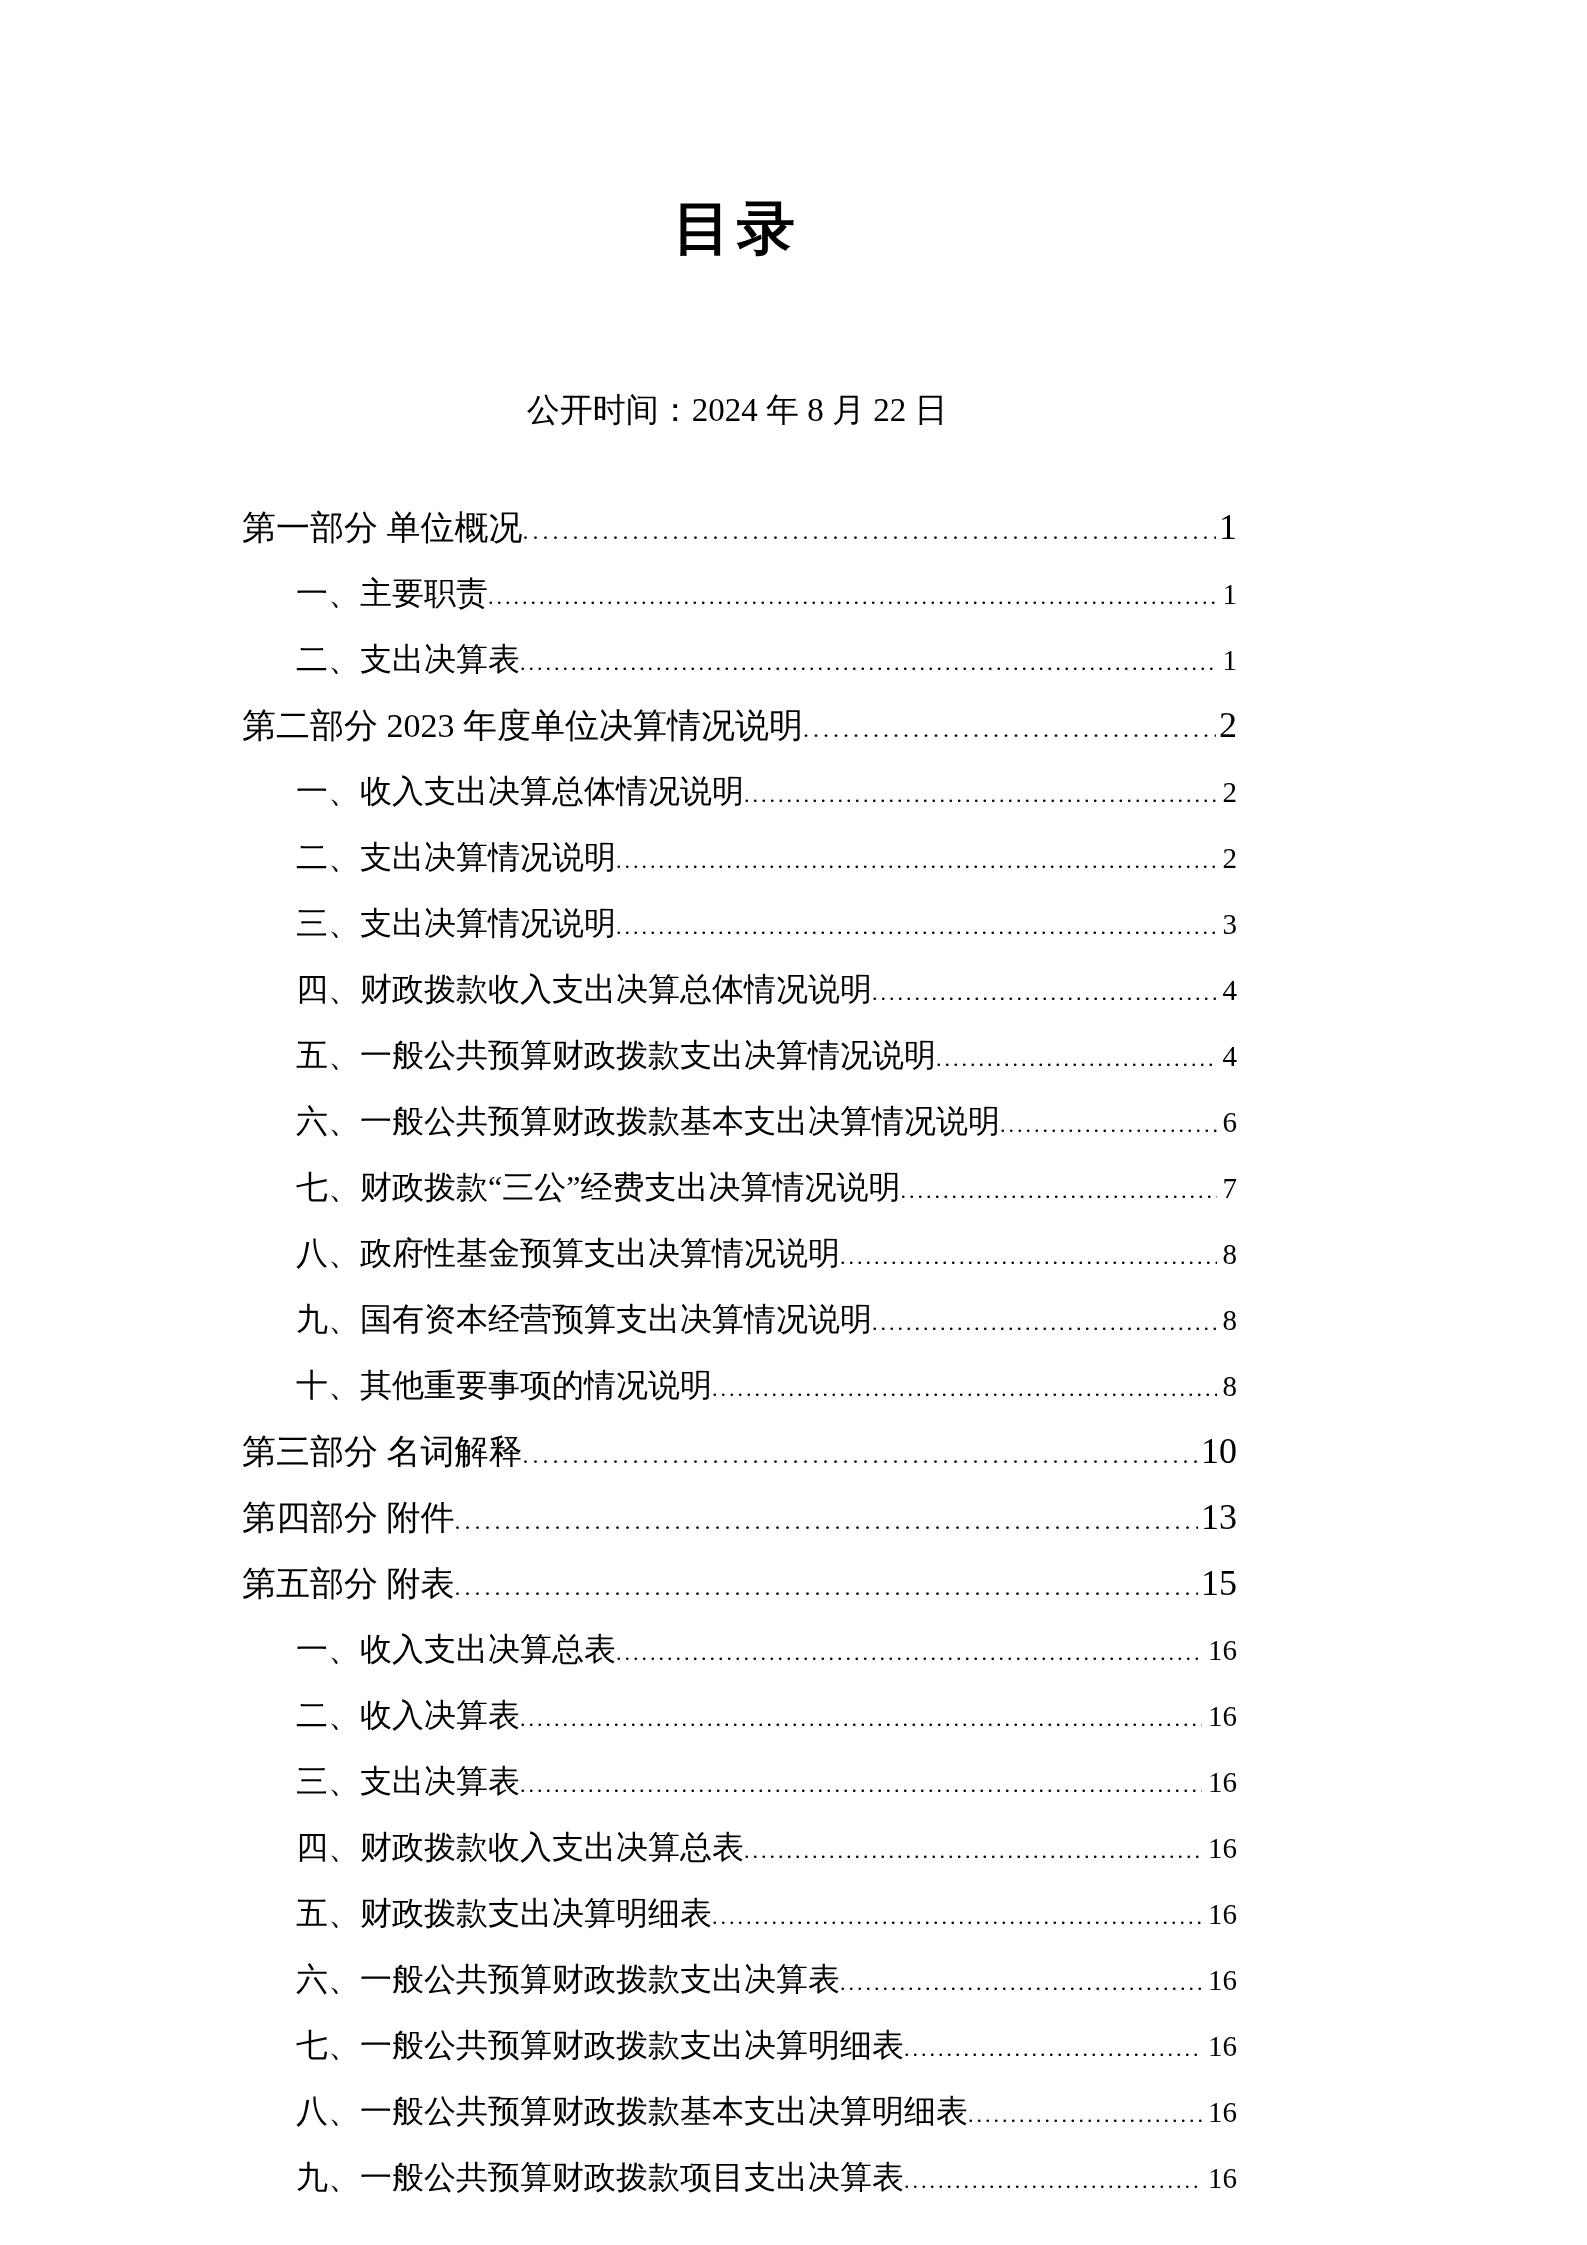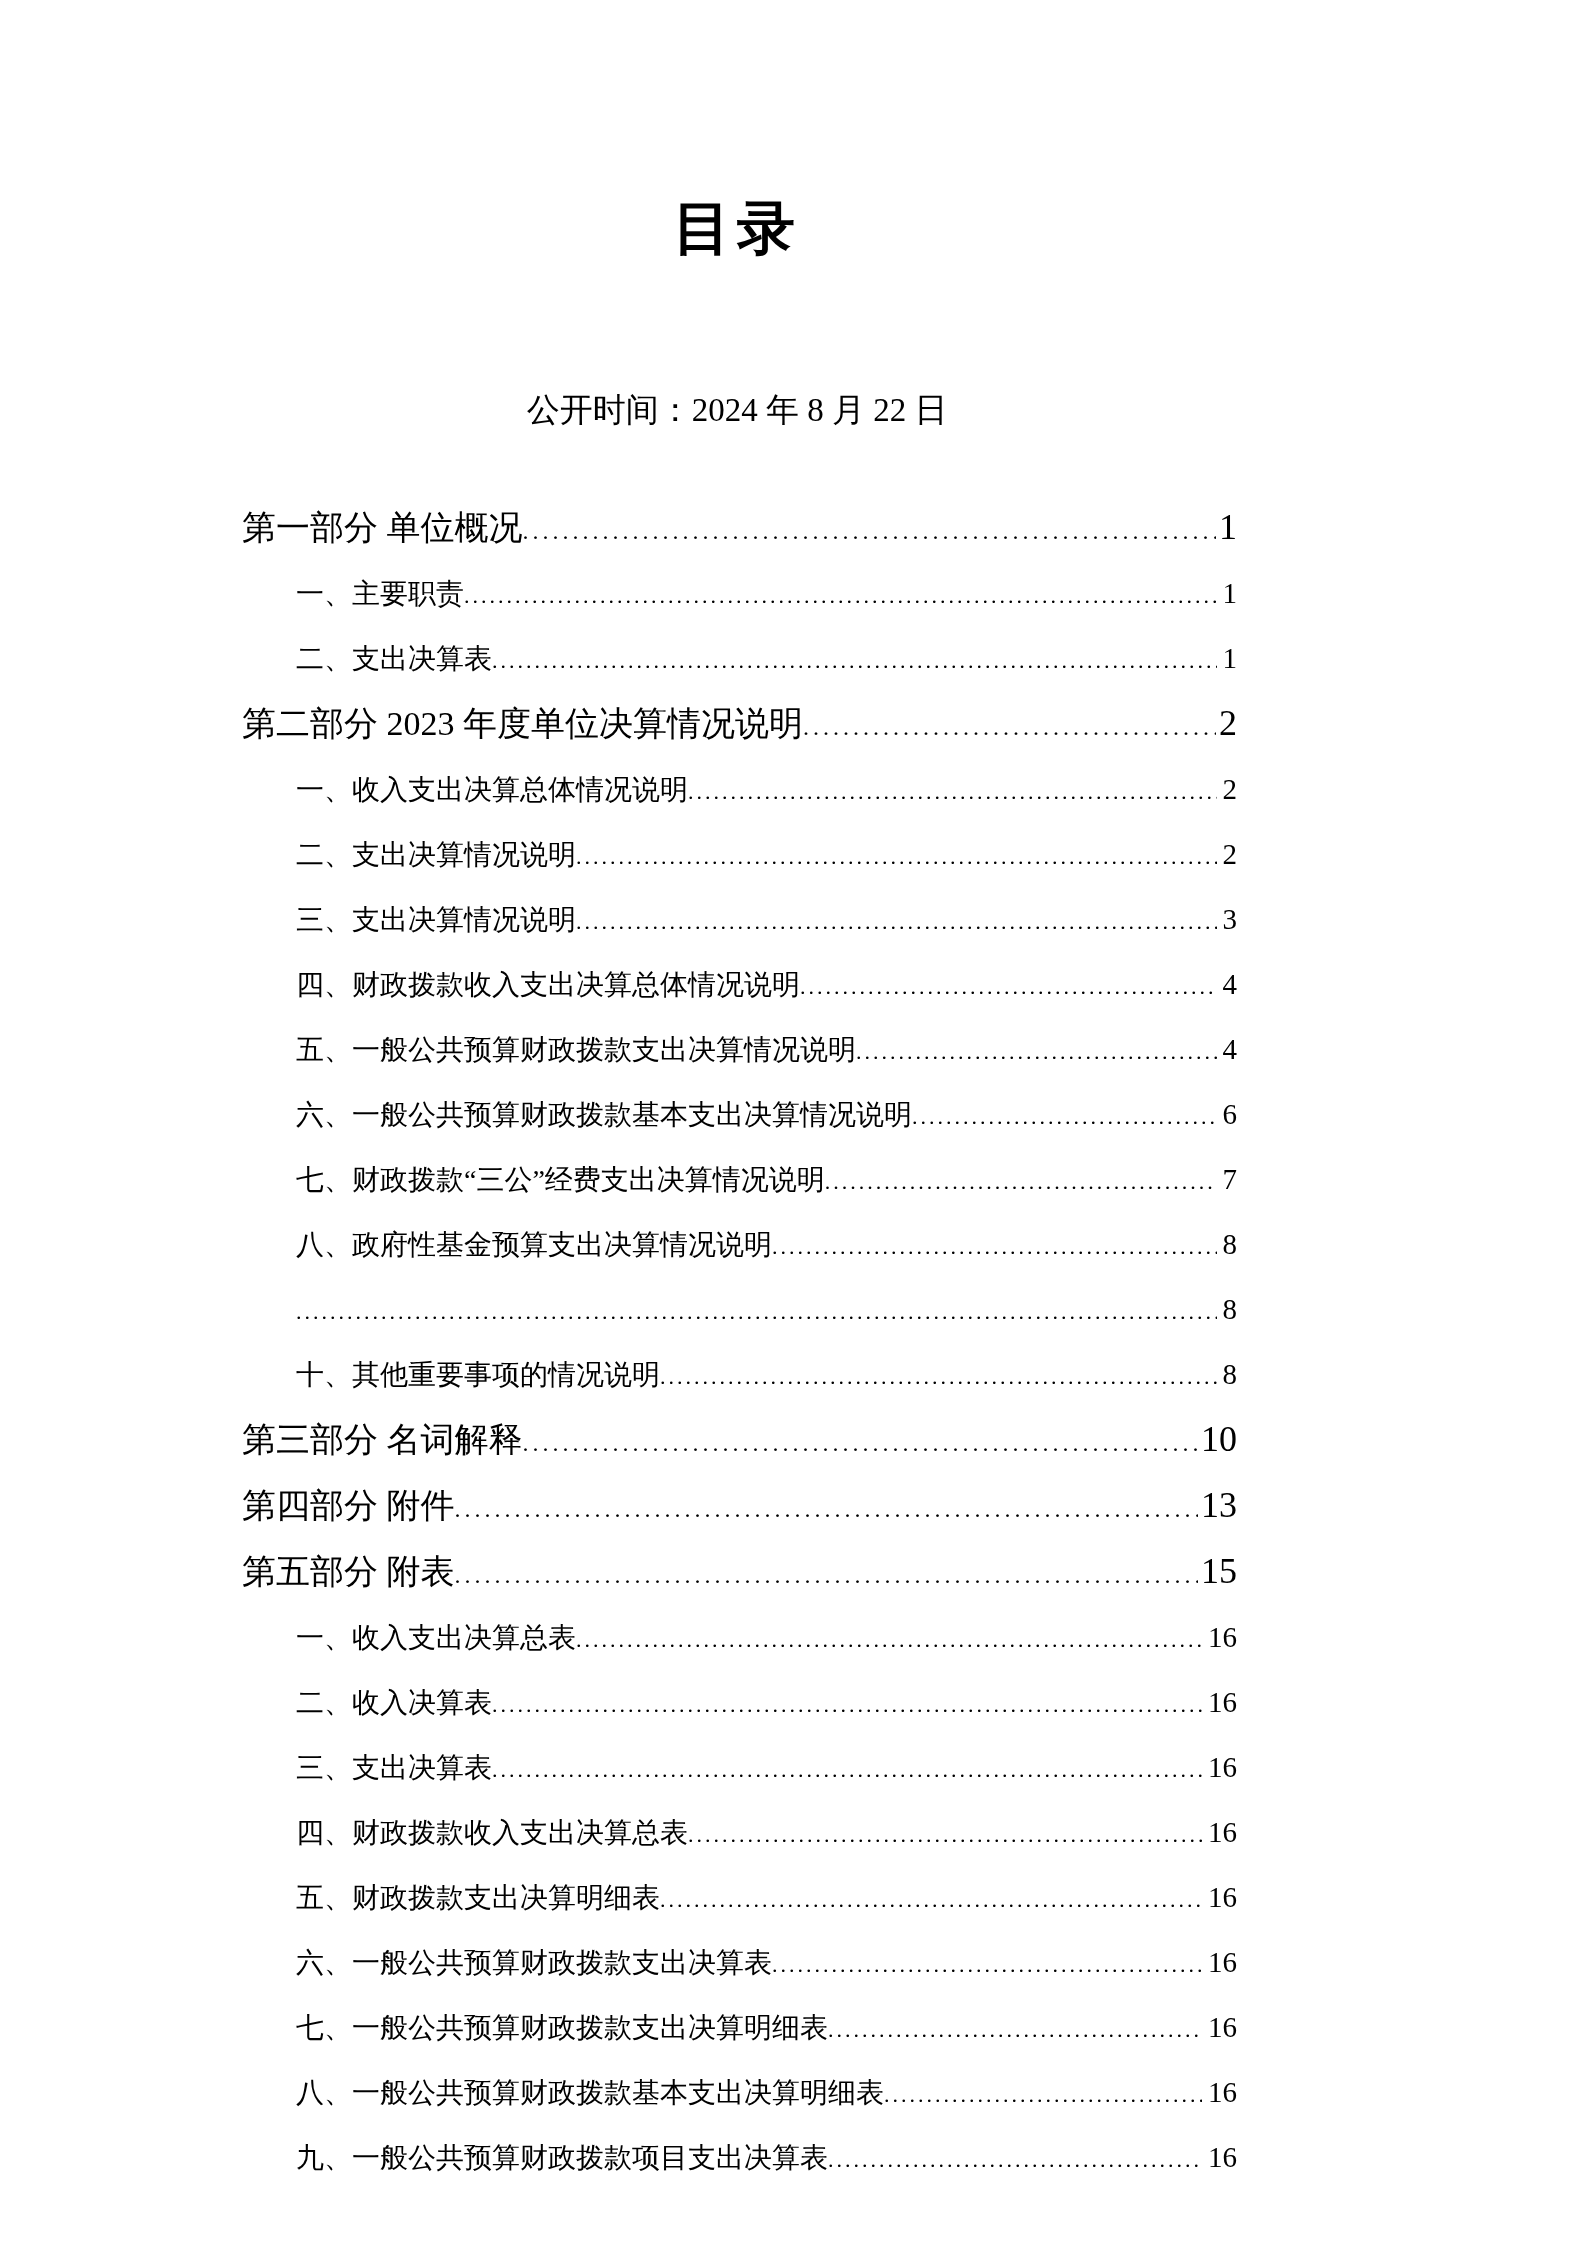--- a/index.html
+++ b/index.html
@@ -65,21 +65,21 @@
   }
   .page-num {
     flex: 0 0 auto;
     padding-left: 3px;
     color: #000000;
   }
   .lvl1 .toc-text { font-size: 34px; }
   .lvl1 .page-num { font-size: 36px; }
   .lvl1 .leader   { font-size: 24px; letter-spacing: 4px; }
   .lvl2 { padding-left: 54px; }
-  .lvl2 .toc-text { font-size: 28px; }
+  .lvl2 .toc-text { font-size: 32px; }
   .lvl2 .page-num { font-size: 29px; padding-left: 6px; }
 </style>
 </head>
 <body>
 
 <div class="doc">
   <h1 class="doc-title">目录</h1>
   <p class="publish-line">公开时间：2024 年 8 月 22 日</p>
   <nav class="toc" id="toc">
       <div class="toc-row lvl1">
@@ -136,20 +136,21 @@
         <span class="toc-text">七、财政拨款“三公”经费支出决算情况说明</span>
         <span class="leader"></span>
         <span class="page-num">7</span>
       </div>
       <div class="toc-row lvl2">
         <span class="toc-text">八、政府性基金预算支出决算情况说明</span>
         <span class="leader"></span>
         <span class="page-num">8</span>
       </div>
       <div class="toc-row lvl2">
+        <span class="toc-text">九、国有资本经营预算支出决算情况说明</span>
         <span class="leader"></span>
         <span class="page-num">8</span>
       </div>
       <div class="toc-row lvl2">
         <span class="toc-text">十、其他重要事项的情况说明</span>
         <span class="leader"></span>
         <span class="page-num">8</span>
       </div>
       <div class="toc-row lvl1">
         <span class="toc-text">第三部分 名词解释</span>

